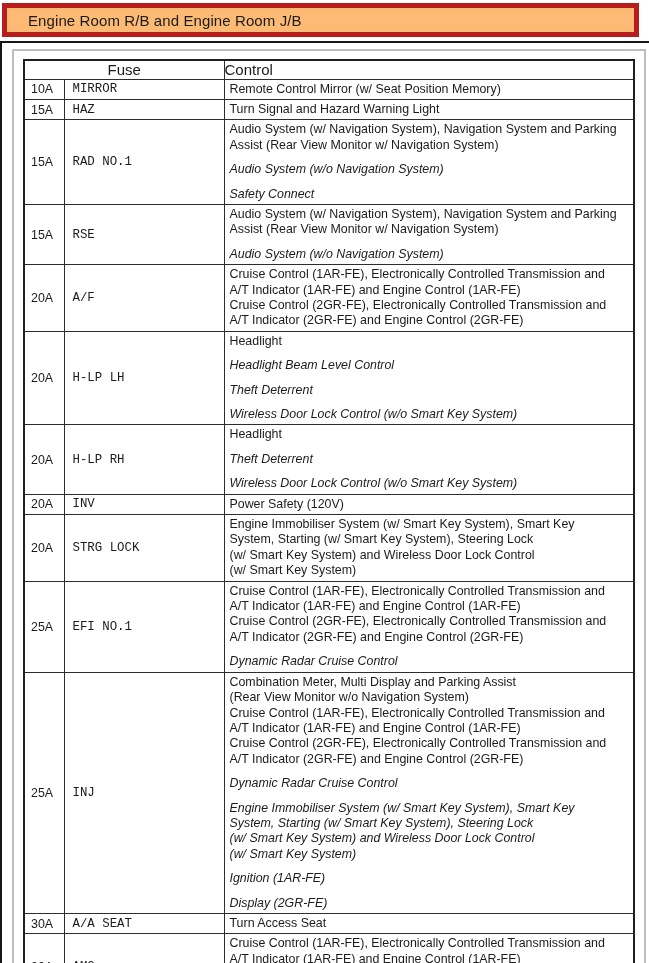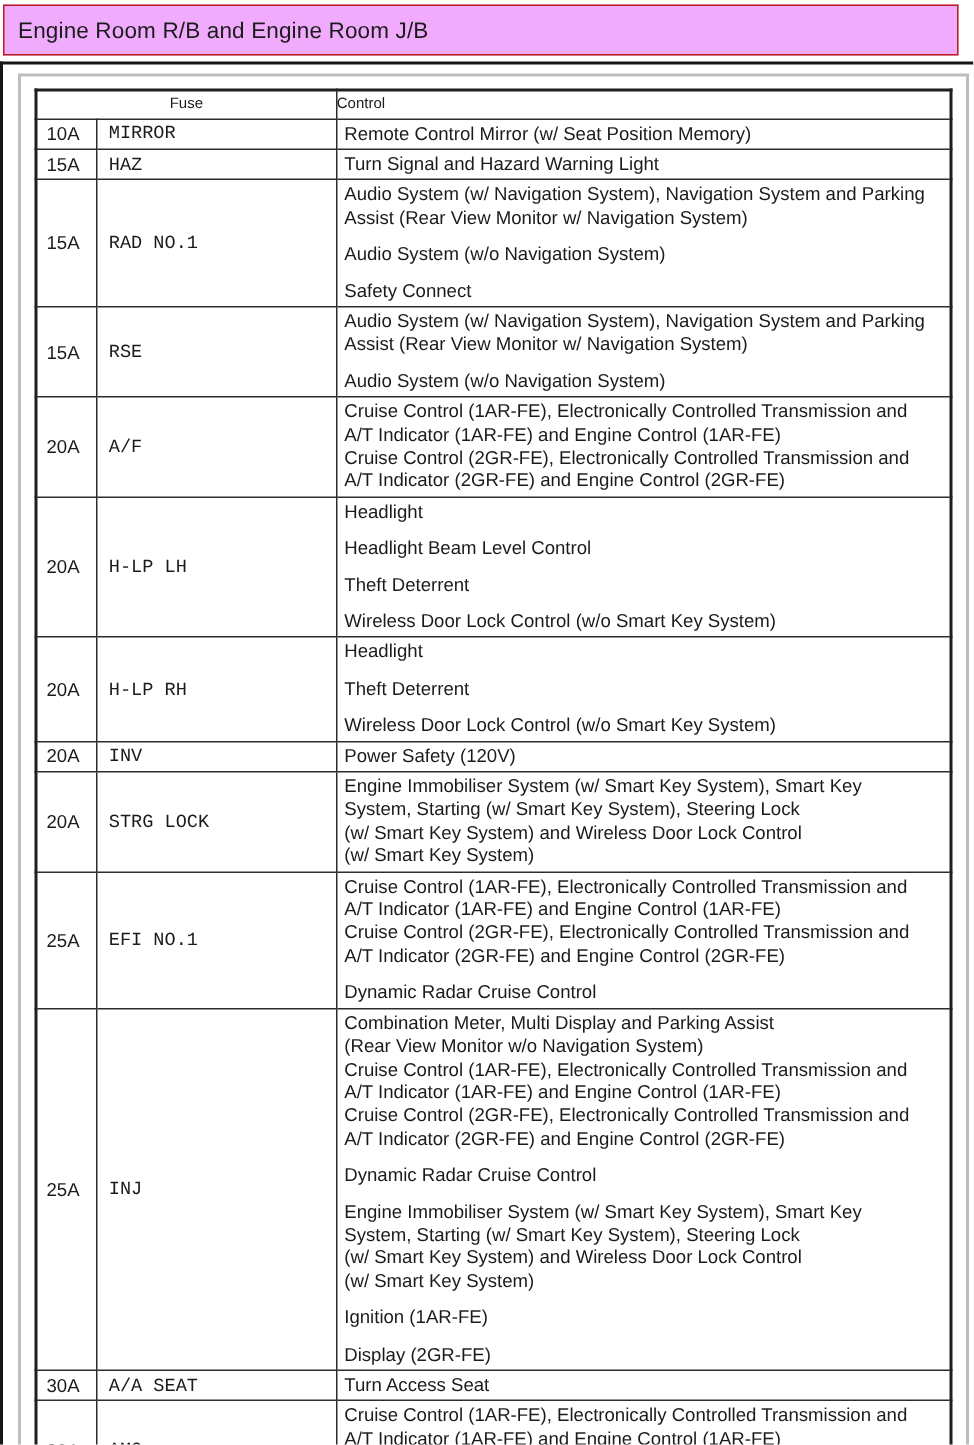--- a/index.html
+++ b/index.html
@@ -8,25 +8,25 @@
     width: 649px; height: 963px;
     background: #ffffff;
     font-family: "Liberation Sans", sans-serif;
     color: #1b1b1b;
     -webkit-font-smoothing: antialiased;
   }
   
   .title-bar {
     margin: 3px 10px 0 2px;
     height: 34px;
-    background: #f0abfc;
-    border: 1px solid #b91c1c;
+    background: #fdba74;
+    border: 5px solid #b91c1c;
     display: flex;
     align-items: center;
-    padding-left: 9px;
+    padding-left: 21px;
     font-size: 15px;
     letter-spacing: 0.1px;
   }
   
   .frame {
     margin-top: 4px;
     border-top: 2px solid #161616;
     border-left: 2px solid #161616;
     border-bottom: 2px solid #9c9c9c;
     min-height: 914px;
@@ -44,21 +44,21 @@
     border: 2px solid #1f1f1f;
     table-layout: fixed;
     width: 612px;
     font-size: 12.4px;
   }
   .fuse-table th, .fuse-table td {
     border: 1px solid #2d2d2d;
   }
   .fuse-table thead th {
     font-weight: normal;
-    font-size: 10px;
+    font-size: 15px;
     height: 19px;
     padding: 0;
   }
   th.fuse-h { text-align: center; }
   th.sys-h  { text-align: left; padding-left: 5px; }
   td.amp {
     padding: 2px 2px 2px 6px;
     vertical-align: middle;
     white-space: nowrap;
     margin-left: 14px;
@@ -71,21 +71,21 @@
   }
   td.sys {
     padding: 2px 5px;
     vertical-align: middle;
   }
   .sys-par {
     margin: 0;
     white-space: pre-line;
     line-height: 15.4px;
   }
-  .sys-par + .sys-par { margin-top: 9px; }
+  .sys-par + .sys-par { margin-top: 9px; font-style: italic; }
 </style>
 </head>
 <body>
 
 <div class="title-bar">
   <span>Engine Room R/B and Engine Room J/B</span>
 </div>
 
 <div class="frame">
   <div class="panel">

